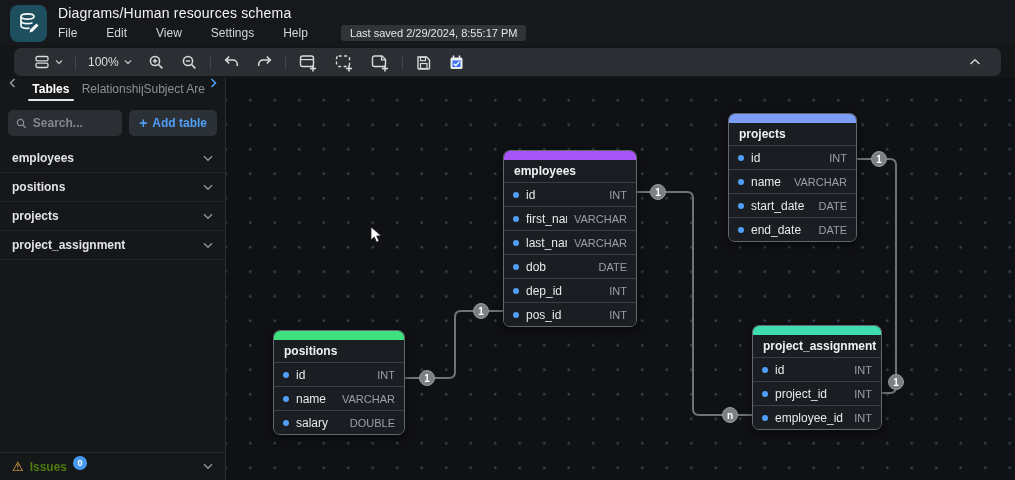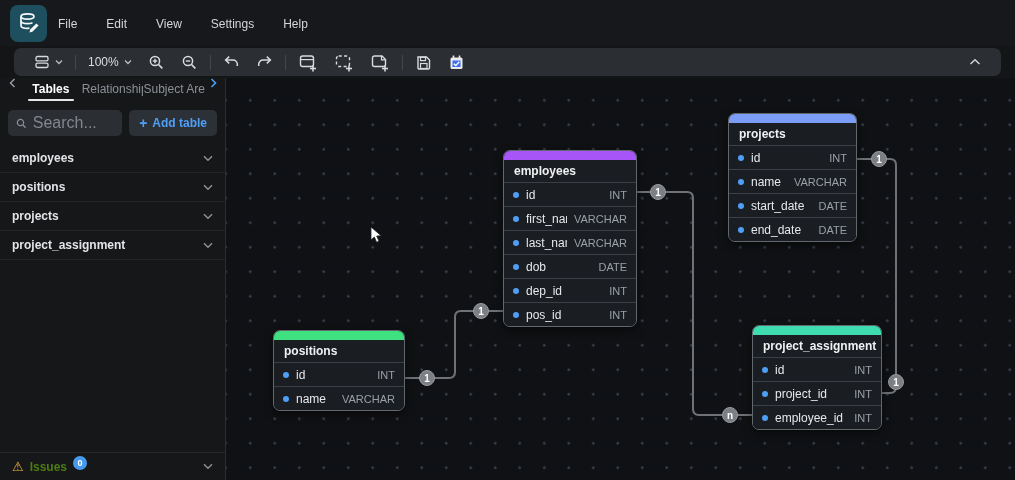--- a/index.html
+++ b/index.html
@@ -32,21 +32,21 @@
   
   .sidebar { position:relative; width:226px; background:#161719; border-right:1px solid #2a2c2f; flex:0 0 auto; }
   .tabs { display:flex; align-items:flex-start; height:25px; padding:0 4px; }
   .tab-scroll { width:16px; display:flex; align-items:center; justify-content:center; cursor:pointer; }
   .tab { flex:1; text-align:center; font-size:12px; color:#8b9097; padding:4px 0 3px 0; cursor:pointer; white-space:nowrap; overflow:hidden; }
   .tab.active { color:#fff; font-weight:700; }
   .tab.active .tab-underline { display:block; }
   .tab-underline { display:none; height:2px; width:46px; background:#e6e7e9; margin:3px auto 0; border-radius:1px; }
   .search-row { display:flex; align-items:center; gap:7px; padding:7px 8px 8px 8px; }
   .search-box { flex:1; display:flex; align-items:center; gap:6px; background:#2b2e32; border-radius:5px; height:26px; padding:0 8px; }
-  .search-box input { background:transparent; border:none; outline:none; color:#cfd2d6; font-size:16px; width:100%; font-family:"Liberation Sans", sans-serif; }
+  .search-box input { background:transparent; border:none; outline:none; color:#cfd2d6; font-size:12px; width:100%; font-family:"Liberation Sans", sans-serif;font-weight:bold; }
   .search-box input::placeholder { color:#83878d; }
   .add-table-btn { display:flex; align-items:center; gap:5px; background:#2c3138; color:#4f9ff7; font-size:12px; font-weight:700; height:26px; padding:0 10px; border-radius:5px; border:none; cursor:pointer; font-family:"Liberation Sans", sans-serif; }
   .side-item { display:flex; align-items:center; justify-content:space-between; height:29px; padding:0 12px; border-bottom:1px solid #222428; cursor:pointer; }
   .side-item-label { font-size:12px; font-weight:700; color:#e2e4e7; }
   .sidebar-footer { position:absolute; left:0; right:0; bottom:0; height:28px; border-top:1px solid #26282b; display:flex; align-items:center; justify-content:space-between; padding:0 12px; cursor:pointer; }
   .issues-left { display:flex; align-items:center; gap:6px; }
   .warn { color:#f4b942; font-size:13px; line-height:1; }
   .issues-label { font-size:12px; font-weight:700; color:#4d7c0f; }
   .issues-badge { background:#4799eb; color:#fff; font-size:9px; font-weight:700; min-width:14px; height:14px; border-radius:8px; display:flex; align-items:center; justify-content:center; padding:0 3px; position:relative; top:-4px; }
 
@@ -81,26 +81,28 @@
           <ellipse cx="10.5" cy="5.5" rx="6.5" ry="2.6"></ellipse>
           <path d="M4 5.5 v4.6 c0 1.45 2.9 2.6 6.5 2.6 2 0 3.8-.36 5-.92"></path>
           <path d="M4 10.1 v4.6 c0 1.45 2.9 2.6 6.5 2.6 .7 0 1.4-.05 2-.13"></path>
         </g>
         <g>
           <path d="M13.2 18.6 l6.2-6.2 2.2 2.2-6.2 6.2-2.9.7z" fill="#f5f7f8"></path>
         </g>
       </svg>
     </div>
     <div class="tb-right">
+      <div class="tb-title">Diagrams/Human resources schema</div>
       <div class="menubar">
         <span class="menu-item">File</span>
         <span class="menu-item">Edit</span>
         <span class="menu-item">View</span>
         <span class="menu-item">Settings</span>
         <span class="menu-item">Help</span>
+        <span class="last-saved">Last saved 2/29/2024, 8:55:17 PM</span>
       </div>
     </div>
   </div>
 
   <div class="toolbar-wrap">
     <div class="toolbar">
       <div class="tool">
         <svg width="16" height="16" viewBox="0 0 16 16">
           <rect x="2" y="2.5" width="12" height="4.4" rx="1.4" fill="none" stroke="#d9dbde" stroke-width="1.3"></rect>
           <rect x="2" y="9.1" width="12" height="4.4" rx="1.4" fill="none" stroke="#d9dbde" stroke-width="1.3"></rect>
@@ -360,20 +362,25 @@
         <div class="db-row">
             <span class="fdot"></span>
             <span class="fname">id</span>
             <span class="ftype">INT</span>
           </div>
         <div class="db-row">
             <span class="fdot"></span>
             <span class="fname">name</span>
             <span class="ftype">VARCHAR</span>
           </div>
+        <div class="db-row">
+            <span class="fdot"></span>
+            <span class="fname">salary</span>
+            <span class="ftype">DOUBLE</span>
+          </div>
       </div>
 
       <div class="db-table" style="left:526px; top:247px; width:130px;">
         <div class="db-strip" style="background: rgb(63, 220, 178);"></div>
         <div class="db-name-row">
           <span class="db-name">project_assignment</span>
         </div>
         <div class="db-row">
             <span class="fdot"></span>
             <span class="fname">id</span>

